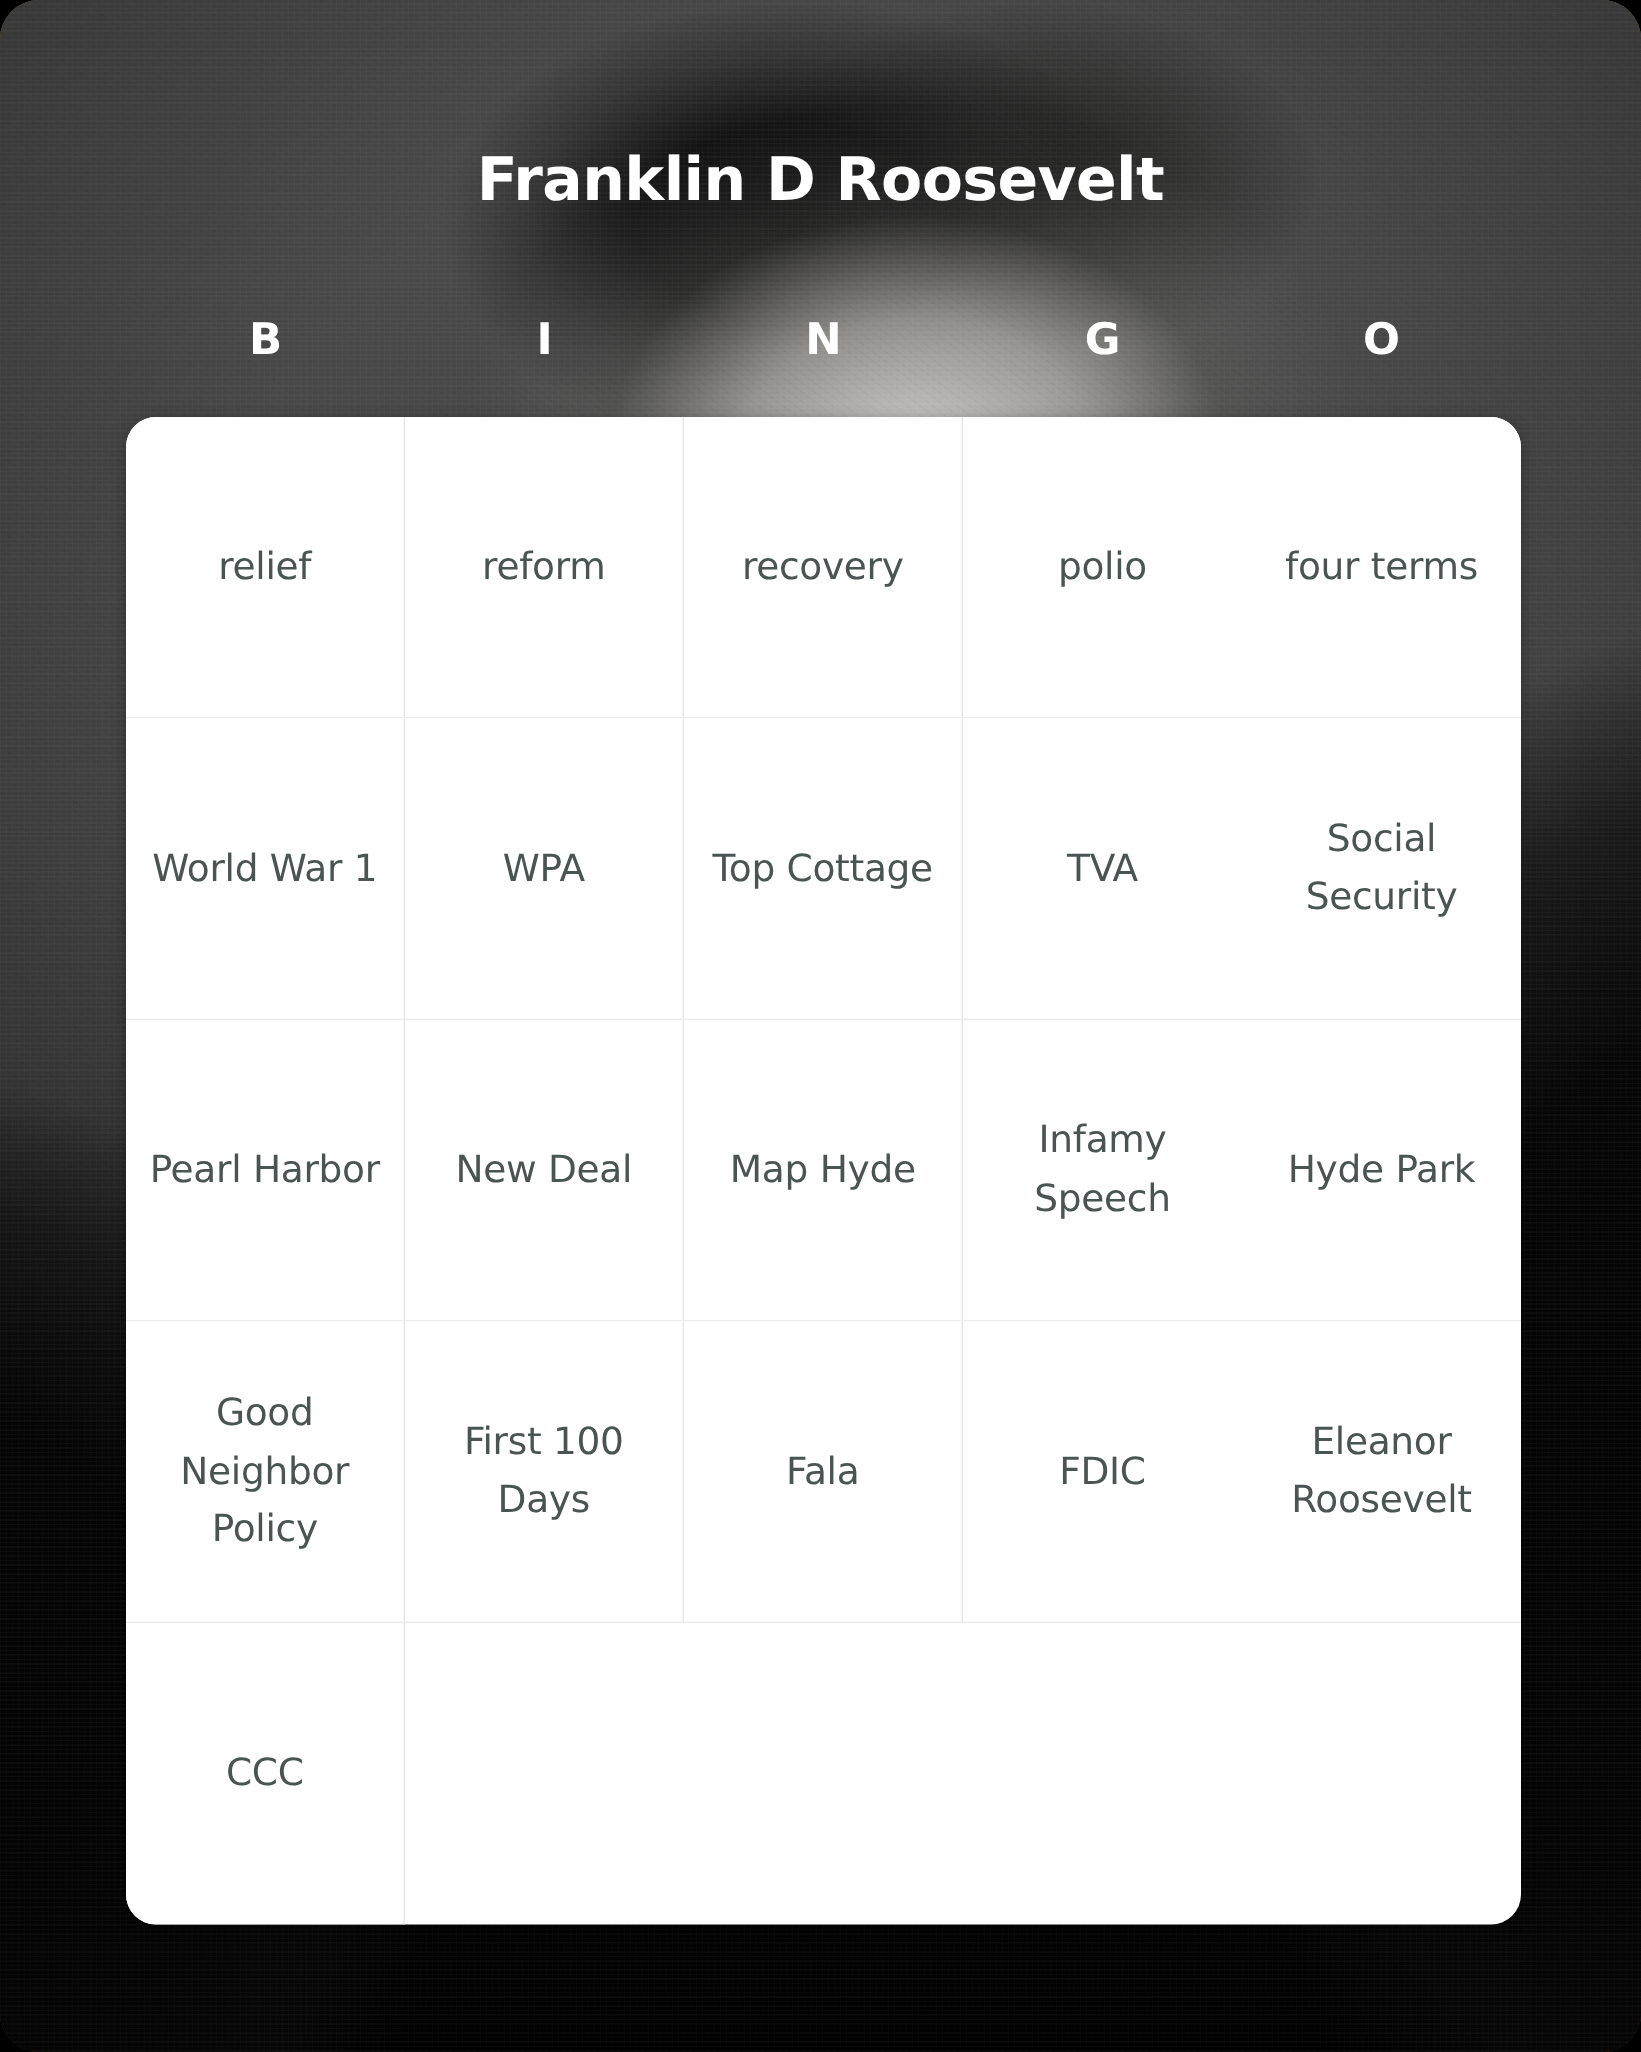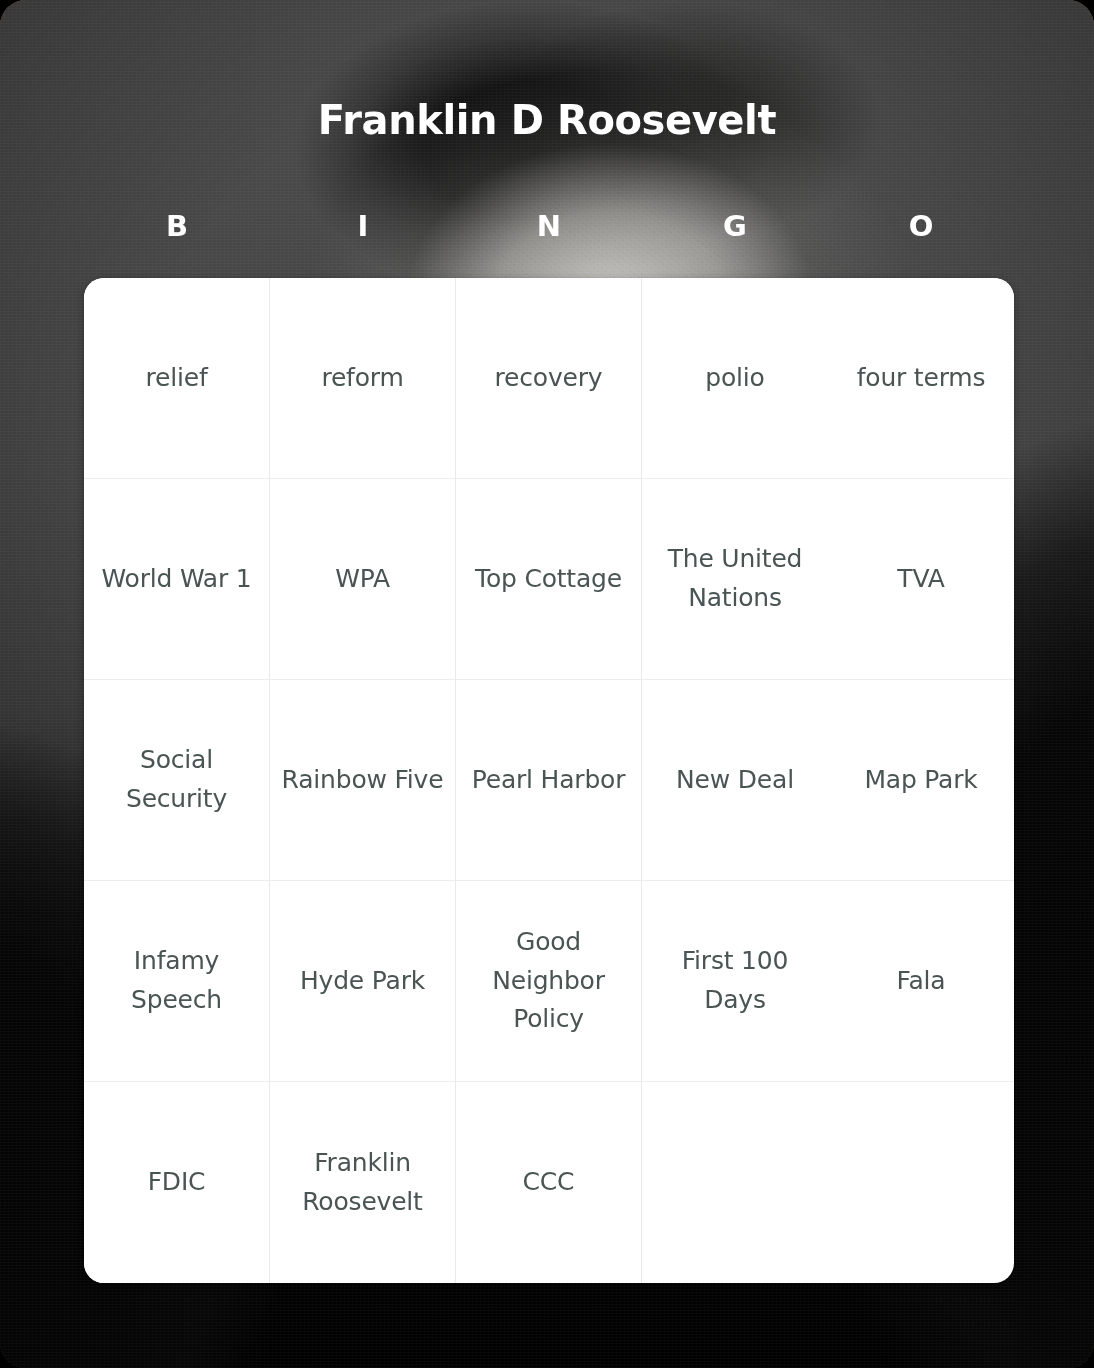--- a/index.html
+++ b/index.html
@@ -199,42 +199,36 @@
 
       <div class="bingo-cell">
           <span class="cell-text">World War 1</span>
         </div>
       <div class="bingo-cell">
           <span class="cell-text">WPA</span>
         </div>
       <div class="bingo-cell">
           <span class="cell-text">Top Cottage</span>
         </div>
-      <div class="bingo-cell">
-          <span class="cell-text">The United Nations</span>
-        </div>
 
       <div class="bingo-cell">
           <span class="cell-text">TVA</span>
         </div>
       <div class="bingo-cell">
           <span class="cell-text">Social Security</span>
         </div>
       <div class="bingo-cell">
-          <span class="cell-text">Rainbow Five</span>
-        </div>
-      <div class="bingo-cell">
           <span class="cell-text">Pearl Harbor</span>
         </div>
       <div class="bingo-cell">
           <span class="cell-text">New Deal</span>
         </div>
 
       <div class="bingo-cell">
-          <span class="cell-text">Map Park</span>
+          <span class="cell-text">Map Hyde</span>
         </div>
       <div class="bingo-cell">
           <span class="cell-text">Infamy Speech</span>
         </div>
       <div class="bingo-cell">
           <span class="cell-text">Hyde Park</span>
         </div>
       <div class="bingo-cell">
           <span class="cell-text">Good Neighbor Policy</span>
         </div>
@@ -242,21 +236,21 @@
           <span class="cell-text">First 100 Days</span>
         </div>
 
       <div class="bingo-cell">
           <span class="cell-text">Fala</span>
         </div>
       <div class="bingo-cell">
           <span class="cell-text">FDIC</span>
         </div>
       <div class="bingo-cell">
-          <span class="cell-text">Franklin Roosevelt</span>
+          <span class="cell-text">Eleanor Roosevelt</span>
         </div>
       <div class="bingo-cell">
           <span class="cell-text">CCC</span>
         </div>
 
     </div>
 
   </div>
 </div>
 

